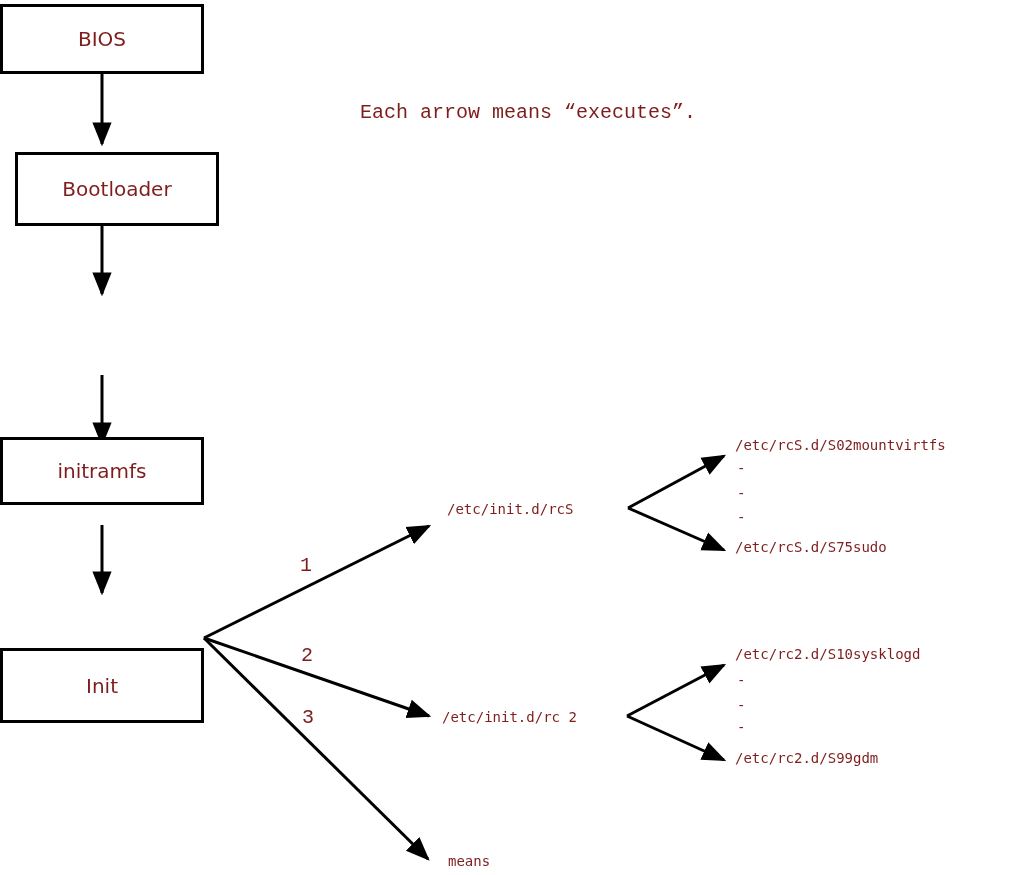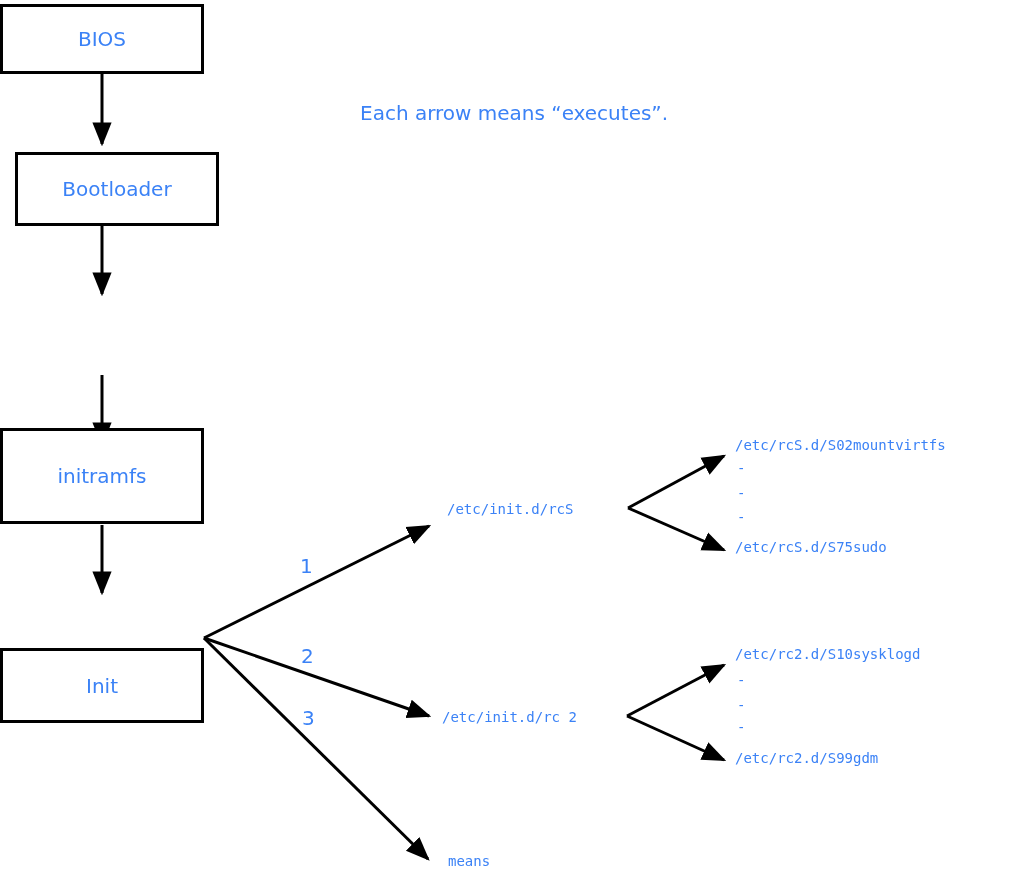--- a/index.html
+++ b/index.html
@@ -7,21 +7,21 @@
     padding: 0;
     background: #ffffff;
   }
   .canvas {
     position: relative;
     width: 1024px;
     height: 875px;
     background: #ffffff;
     overflow: hidden;
     font-family: "DejaVu Sans", "Liberation Sans", sans-serif;
-    color: #3b82f6;
+    color: #7f1d1d;
   }
   .arrow-layer {
     position: absolute;
     left: 0;
     top: 0;
     width: 1024px;
     height: 875px;
   }
   .node-box {
     position: absolute;
@@ -36,20 +36,21 @@
   }
   .node-label {
     font-size: 20px;
     white-space: nowrap;
   }
   .free-label {
     position: absolute;
     white-space: pre;
     font-size: 20px;
     line-height: 22px;
+    font-family: Liberation Mono, monospace;
   }
   .mono {
     font-family: "DejaVu Sans Mono", "Liberation Mono", monospace;
     font-size: 14px;
     line-height: 20px;
   }
   .branch-num {
     font-size: 20px;
   }
 </style>
@@ -81,21 +82,21 @@
       <line x1="627" y1="716" x2="724" y2="760" marker-end="url(#head)"></line>
     </g>
   </svg>
 
   <div class="node-box" style="top:4px; height:70px;">
     <span class="node-label">BIOS</span>
   </div>
   <div class="node-box" style="top:152px; height:74px;margin-left:15px;">
     <span class="node-label">Bootloader</span>
   </div>
-  <div class="node-box" style="top:428px; height:96px;">
+  <div class="node-box" style="top:437px; height:68px;">
     <span class="node-label">initramfs</span>
   </div>
   <div class="node-box" style="top:600px; height:75px;margin-top:48px;">
     <span class="node-label">Init</span>
   </div>
 
   <div class="free-label" style="left:360px; top:102px;">Each arrow means “executes”.</div>
 
   <div class="free-label branch-num" style="left:300px; top:555px;">1</div>
   <div class="free-label branch-num" style="left:301px; top:645px;">2</div>

